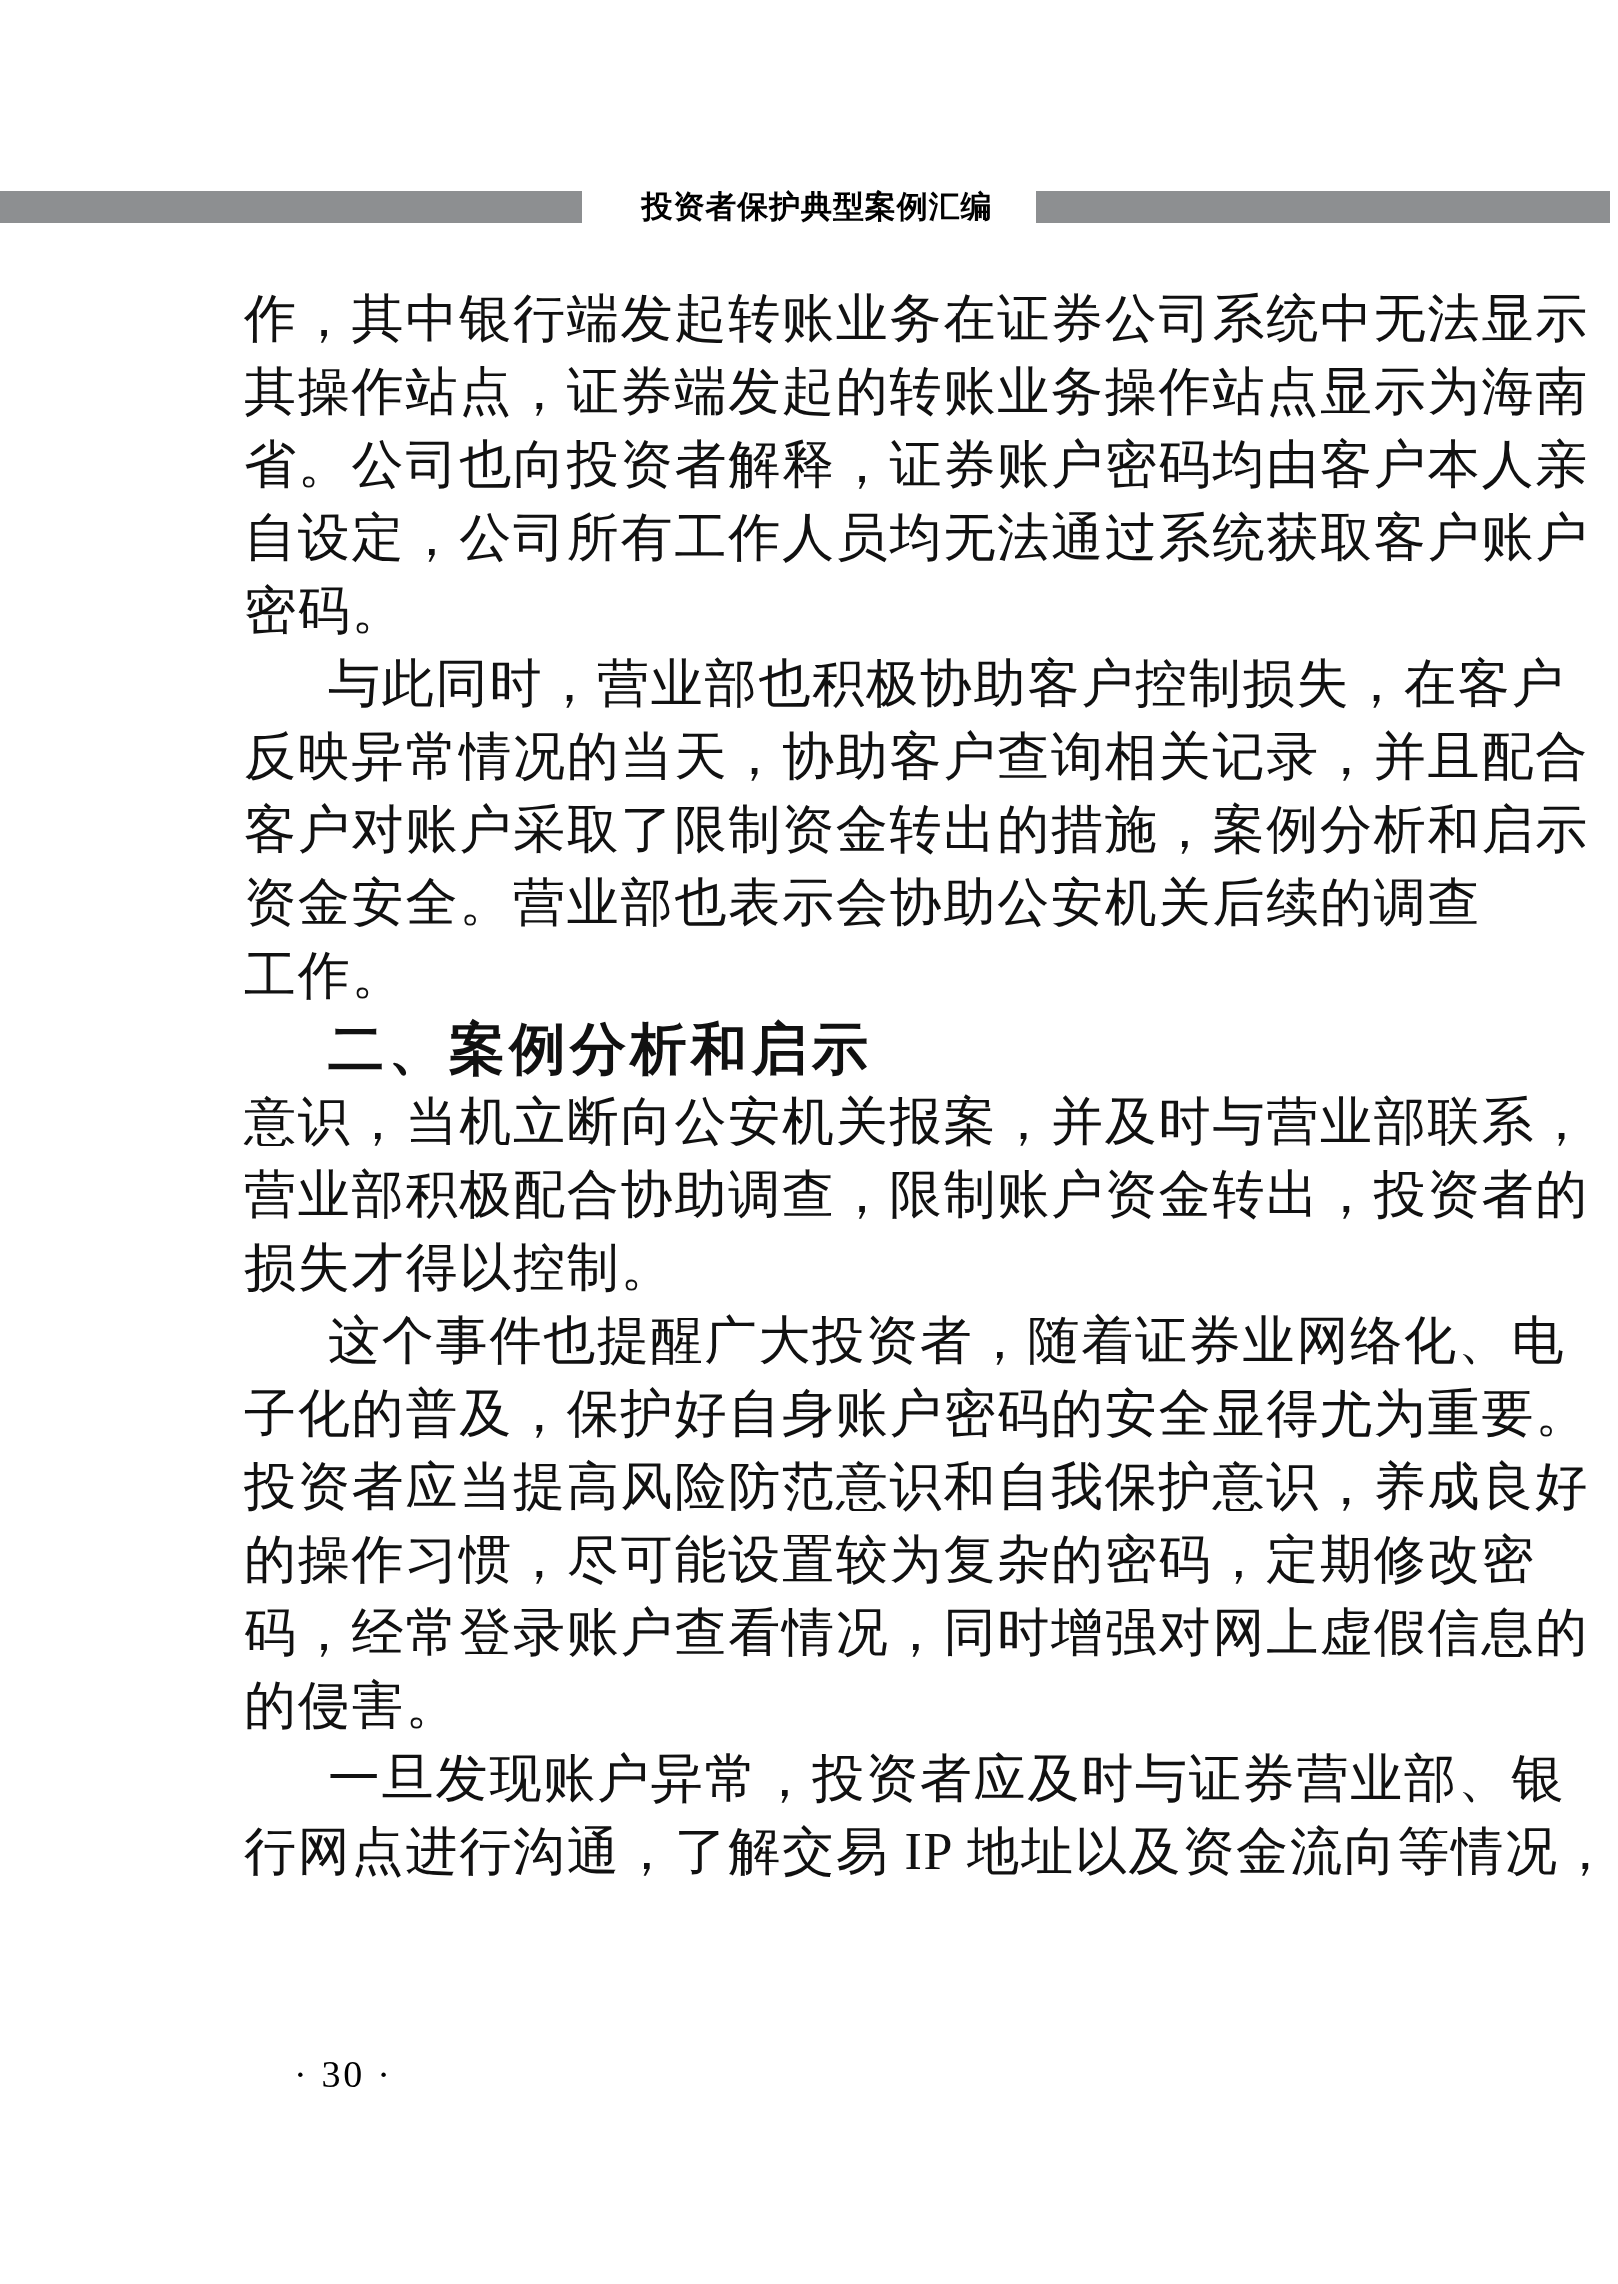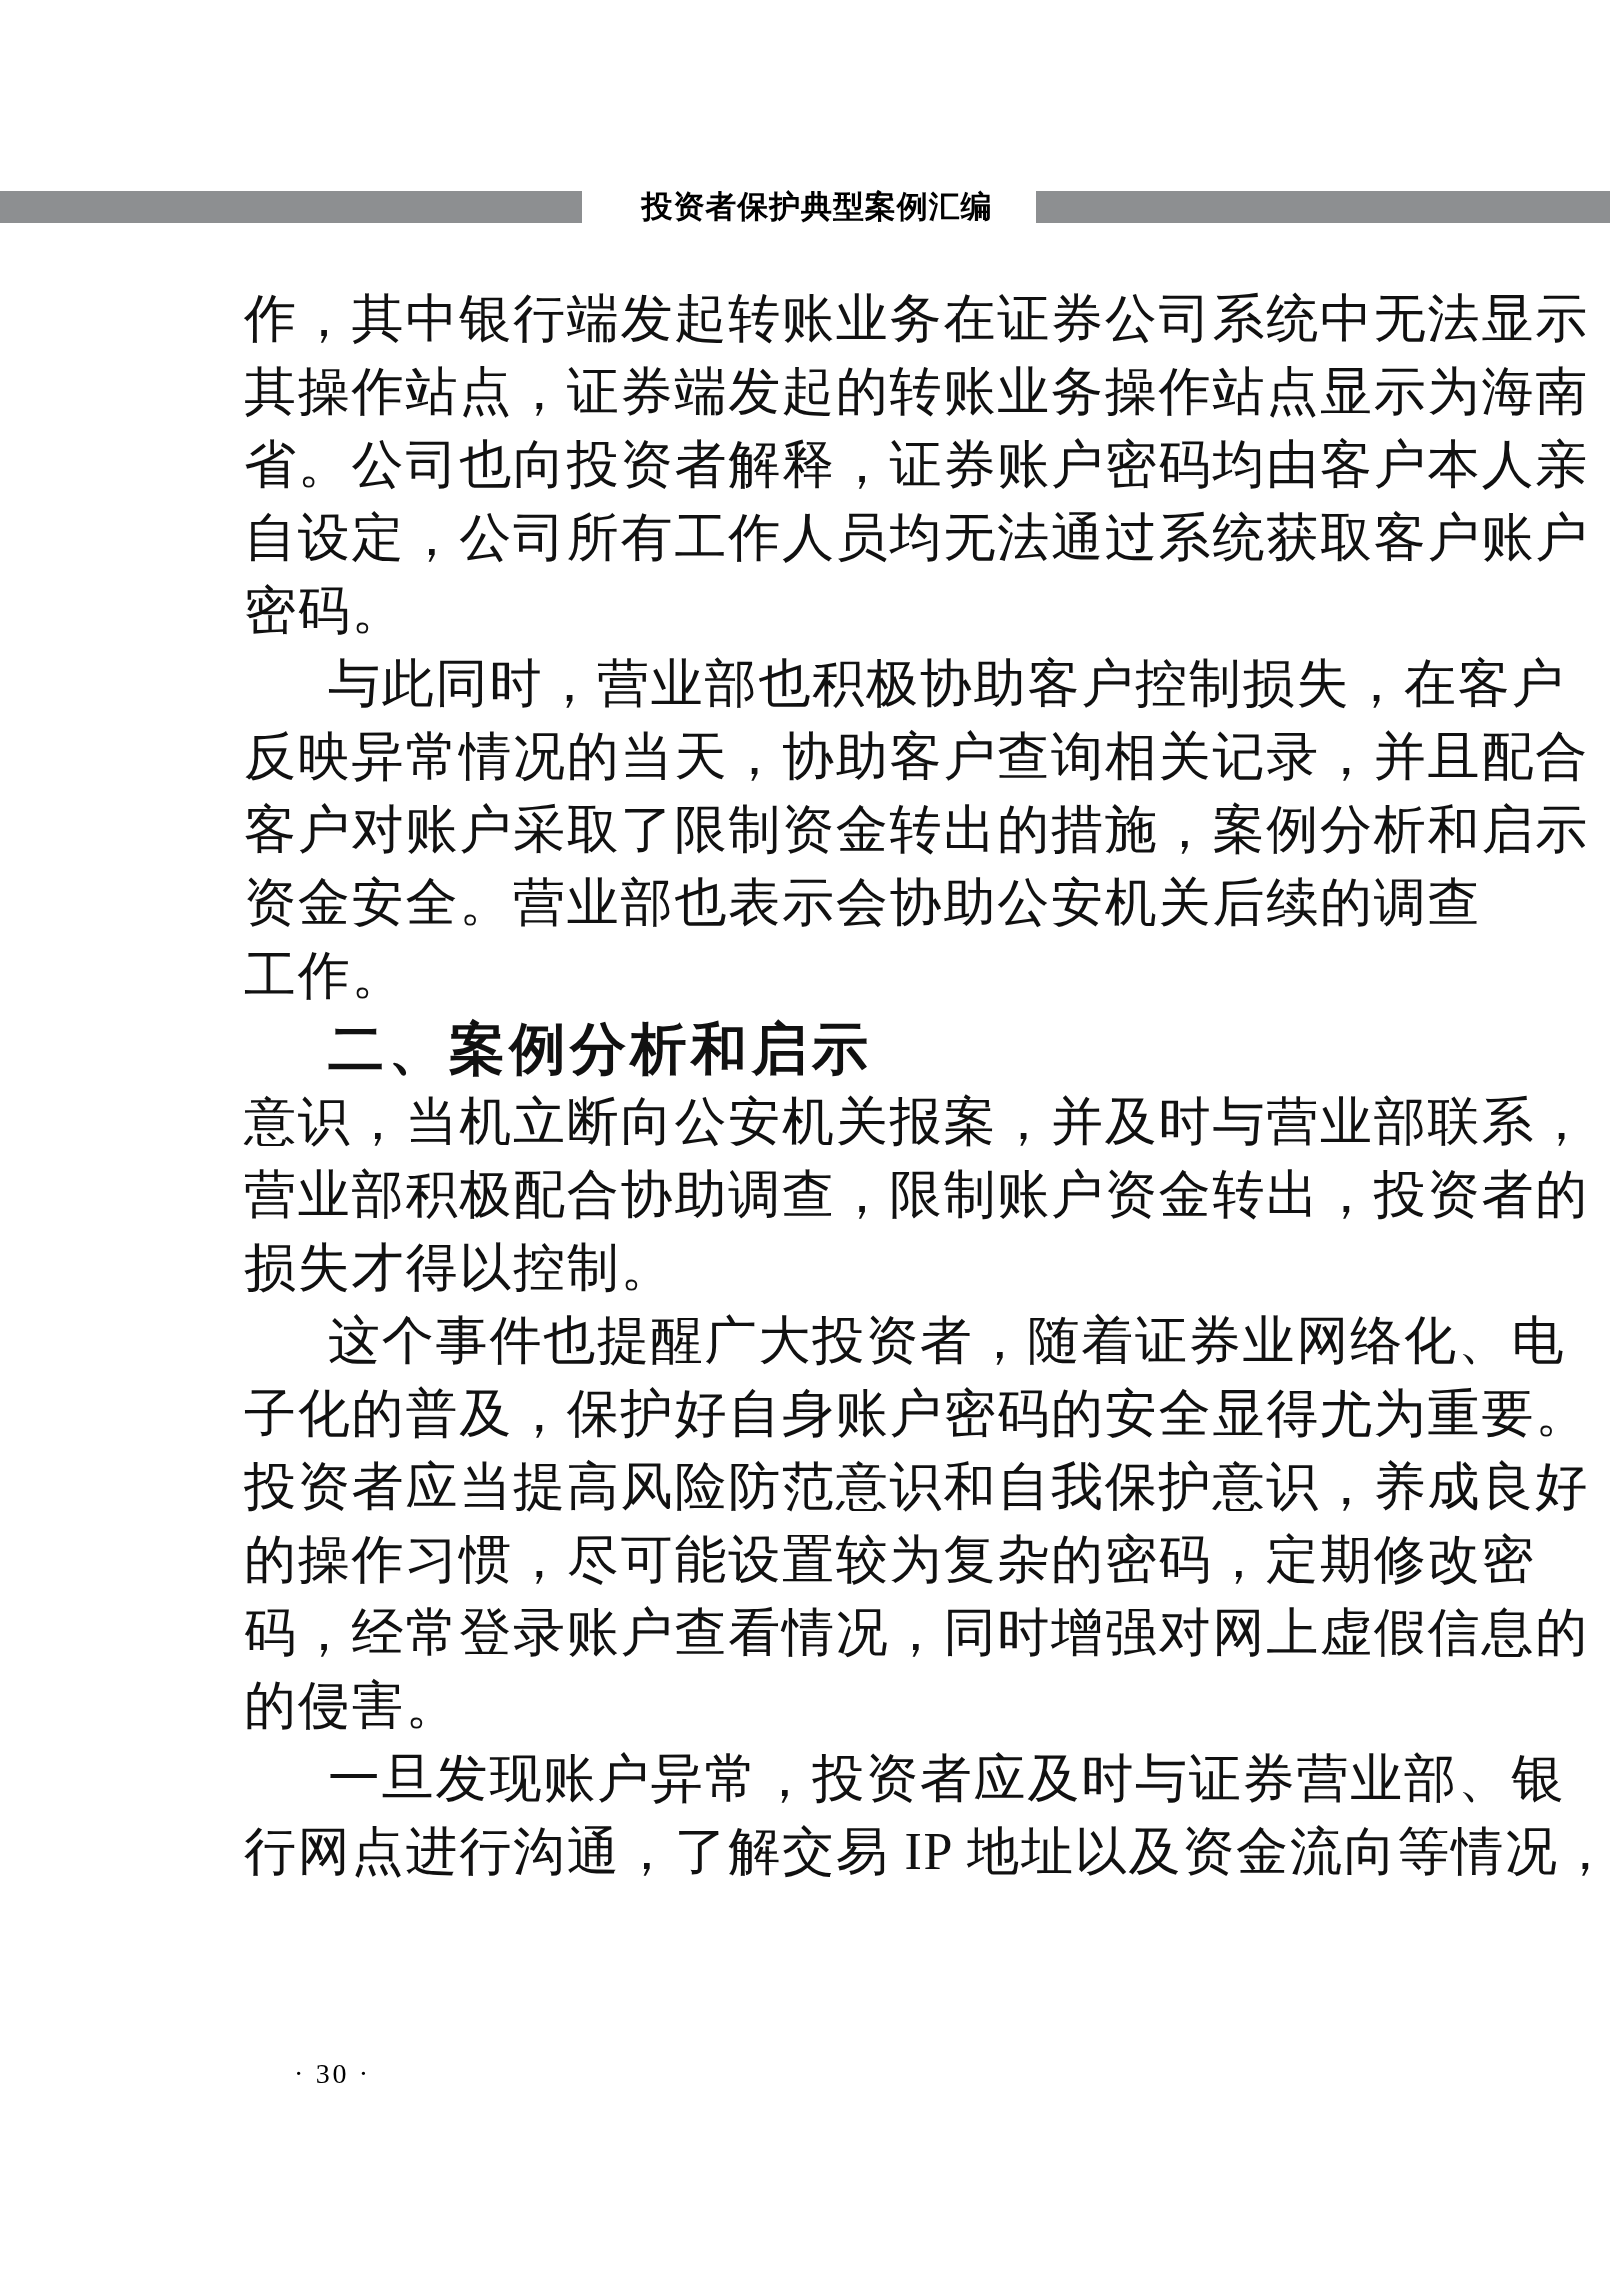--- a/index.html
+++ b/index.html
@@ -72,21 +72,21 @@
     text-align: left;
     text-align-last: left;
   }
   
   .page-number {
     position: absolute;
     left: 294px;
     top: 2046px;
     height: 56px;
     line-height: 56px;
-    font-size: 28px;
+    font-size: 38px;
     letter-spacing: 2.7px;
     color: #000000;
   }
 </style>
 </head>
 <body>
 
 <div class="page">
 
   <div class="header-bar bar-left"></div>

